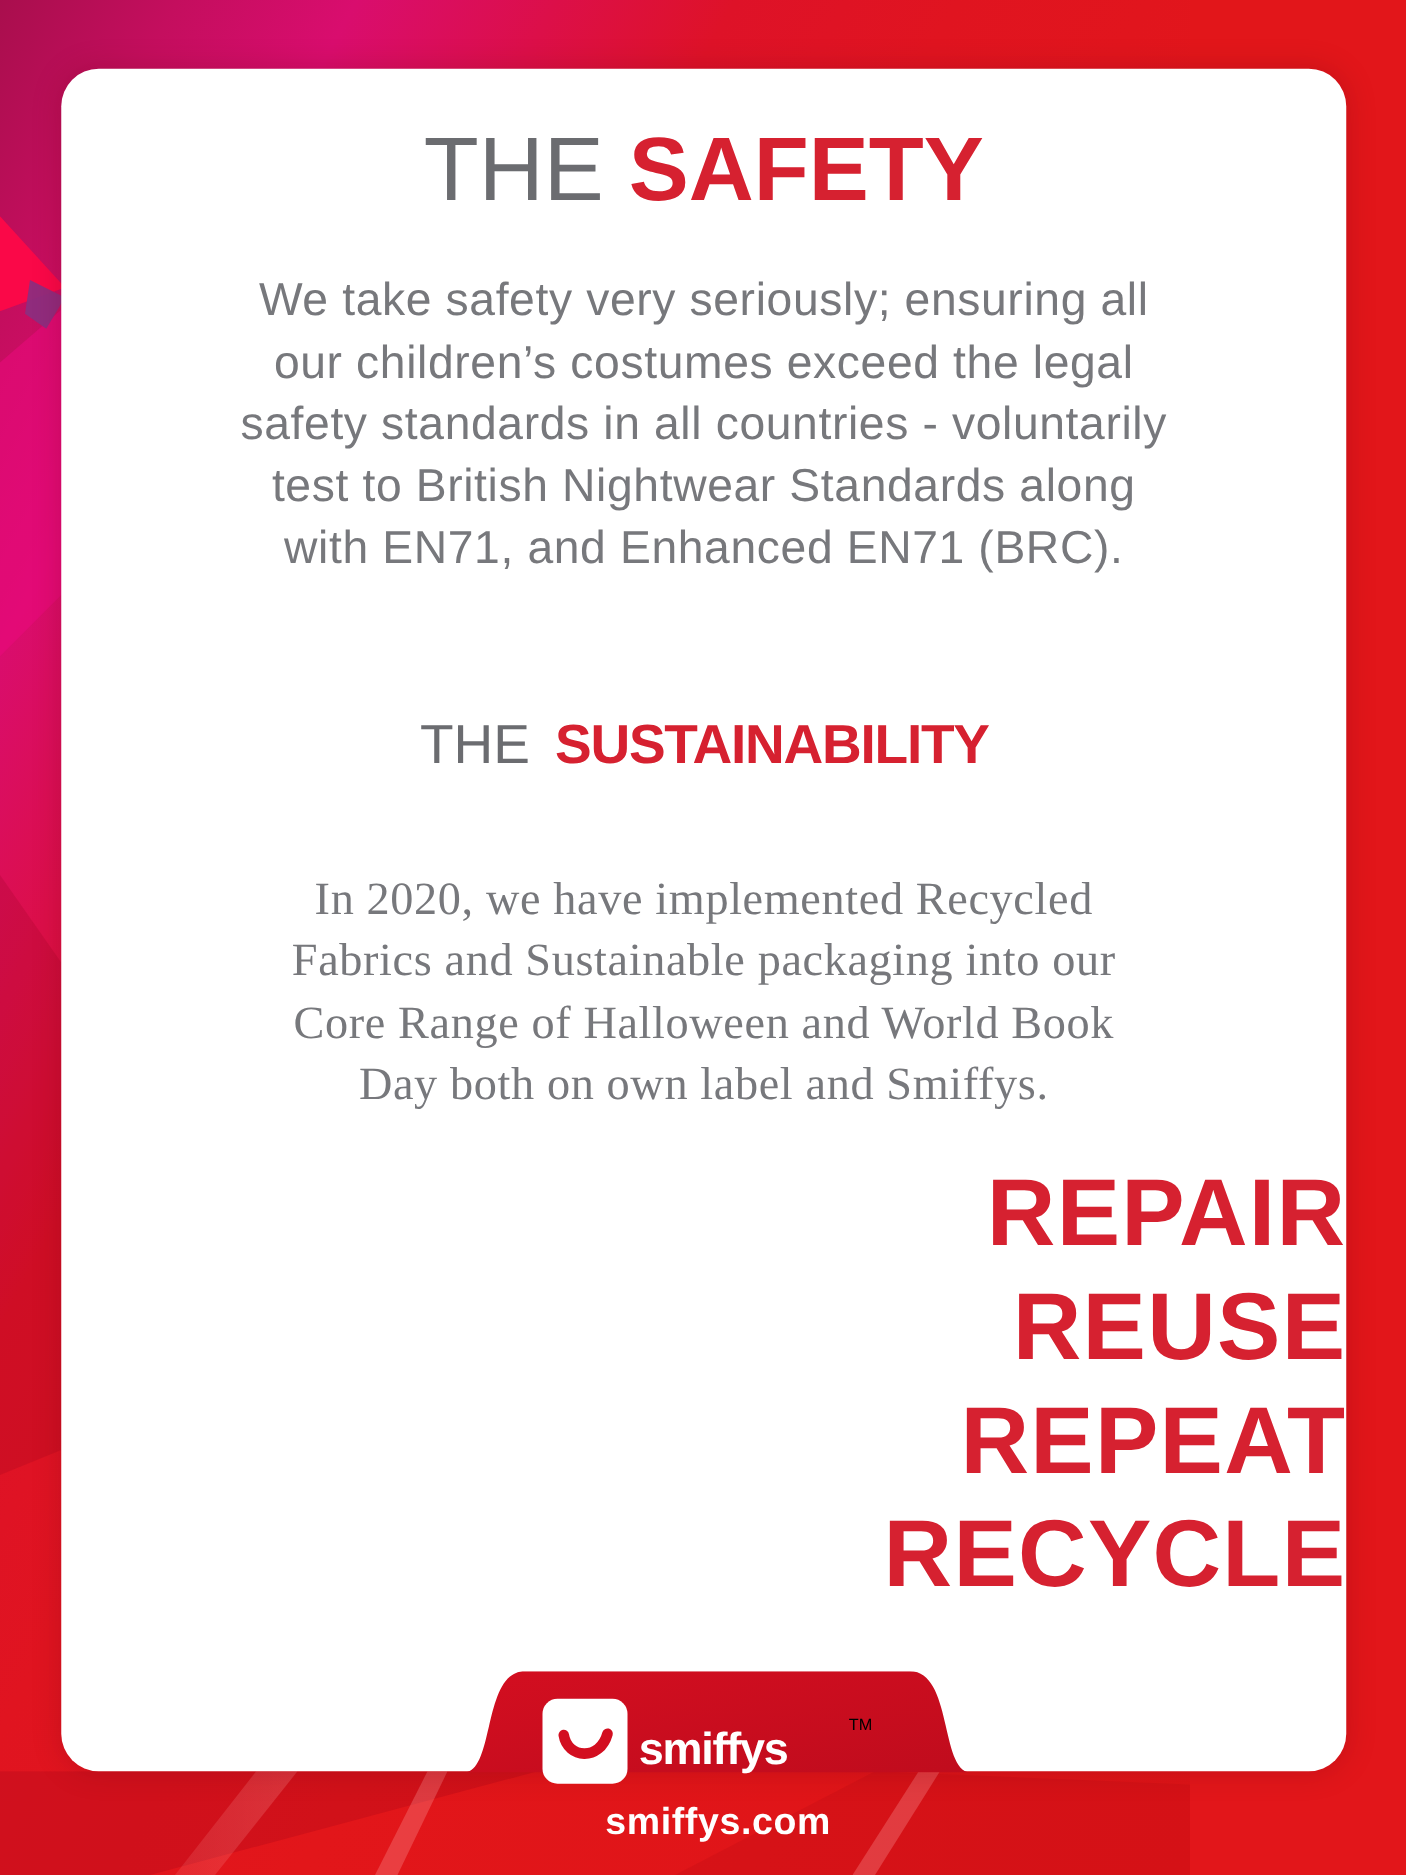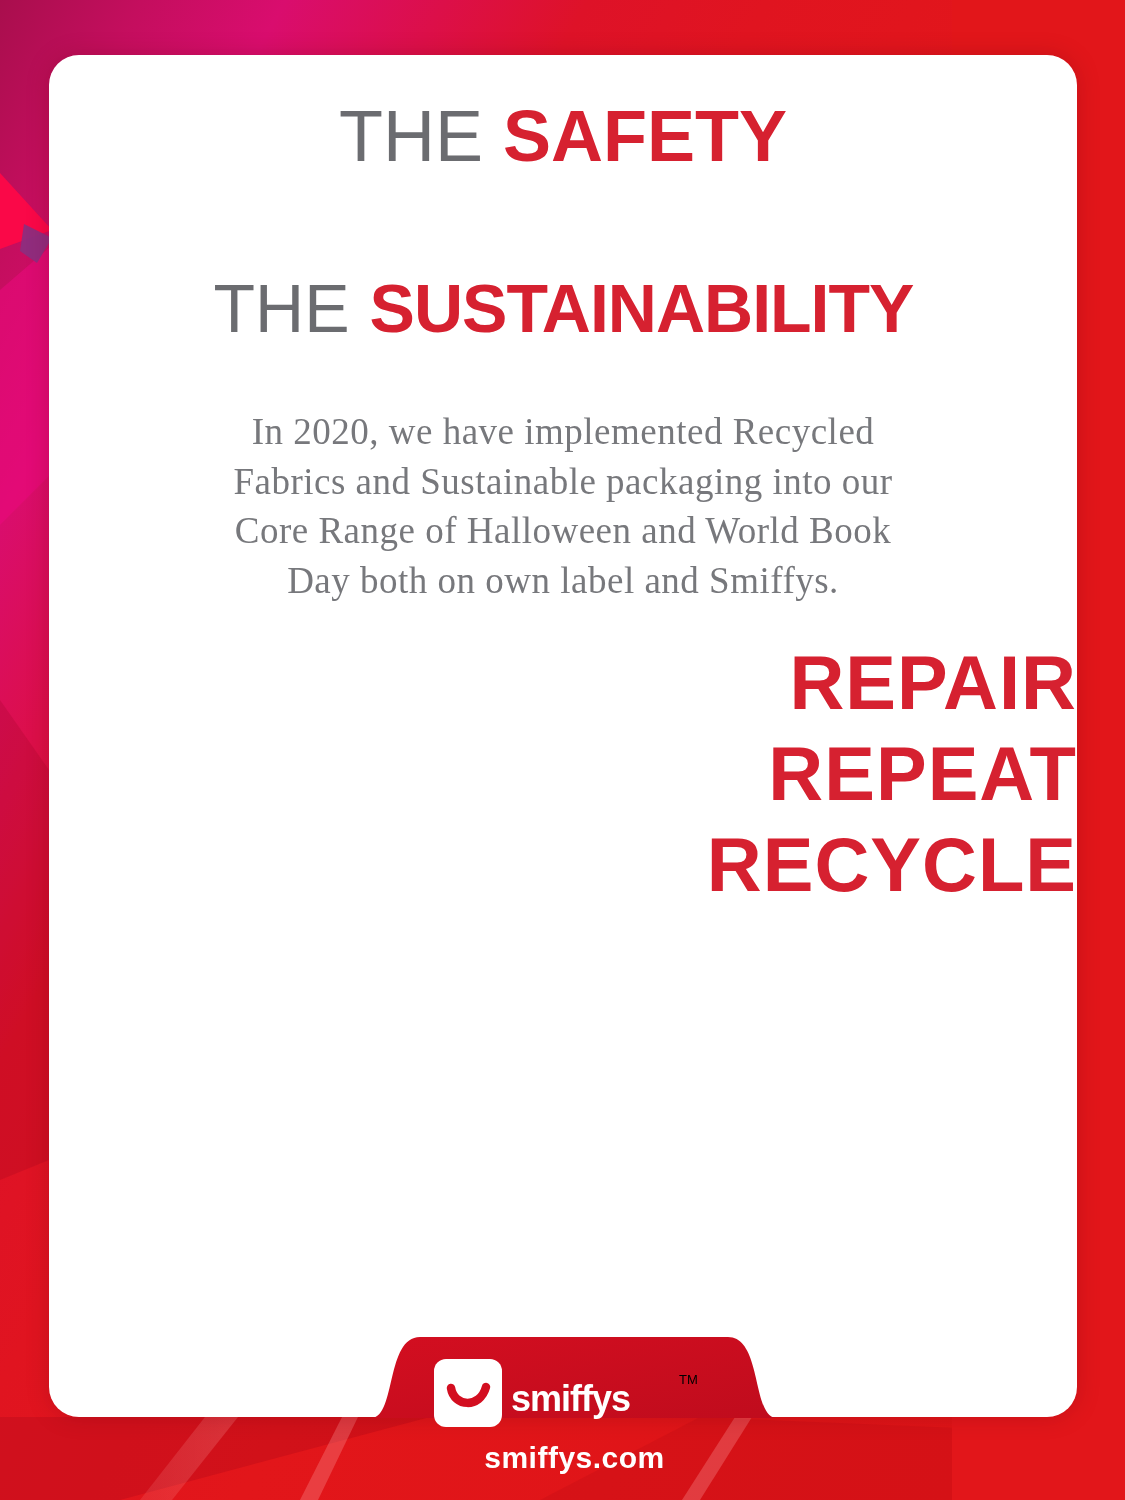--- a/index.html
+++ b/index.html
@@ -55,21 +55,21 @@
   .card{
     position:absolute;left:49px;top:55px;width:1028px;height:1362px;
     background:var(--card_white,#fff);border-radius:30px;
     box-shadow:0 0 22px rgba(110,0,20,.25);
     text-align:center;
   }
   .heading{font-size:72px;line-height:78px;letter-spacing:0px;white-space:nowrap;}
   .heading .prefix{color:var(--heading_gray,#6b6c70);font-weight:400;margin-right:20px;}
   .heading .accent{color:var(--brand_red,#d62130);font-weight:800;}
   .h1{margin:42px 0 0 0;}
-  .h2{margin:94px 12px 0 0;font-size:68px;padding-left:13px;}
+  .h2{margin:94px 12px 0 0;font-size:44px;padding-left:13px;}
   .h2 .accent{letter-spacing:-1px;}
   .body{
     margin:40px 0 0 0;
     font-size:37px;line-height:49.5px;letter-spacing:.5px;
     color:var(--body_gray,#77787c);
     white-space:pre-line;
   }
   .body.p2{margin-top:60px;font-family:Liberation Serif, serif;}
   .slogan{margin-top:32px;text-align:right;}
   .slogan-line{
@@ -113,32 +113,38 @@
     <div class="streak s3"></div>
     <div class="streak s4"></div>
   </div>
 
   <div class="card">
 
     <div class="heading h1">
       <span class="prefix">THE</span><span class="accent">SAFETY</span>
     </div>
 
+    <p class="body p1">We take safety very seriously; ensuring all
+our children’s costumes exceed the legal
+safety standards in all countries - voluntarily
+test to British Nightwear Standards along
+with EN71, and Enhanced EN71 (BRC).</p>
 
     <div class="heading h2">
       <span class="prefix">THE</span><span class="accent">SUSTAINABILITY</span>
     </div>
 
     <p class="body p2">In 2020, we have implemented Recycled
 Fabrics and Sustainable packaging into our
 Core Range of Halloween and World Book
 Day both on own label and Smiffys.</p>
 
     <div class="slogan">
       <div class="slogan-line">REPAIR</div>
+      <div class="slogan-line">REUSE</div>
       <div class="slogan-line">REPEAT</div>
       <div class="slogan-line">RECYCLE</div>
     </div>
 
   </div>
 
   <svg class="tab" viewBox="0 0 404 81" aria-hidden="true">
     <defs>
       <linearGradient id="tabGrad" x1="0" y1="0" x2="1" y2="1">
         <stop offset="0" stop-color="var(--tab_red,#d30e20)"></stop>

